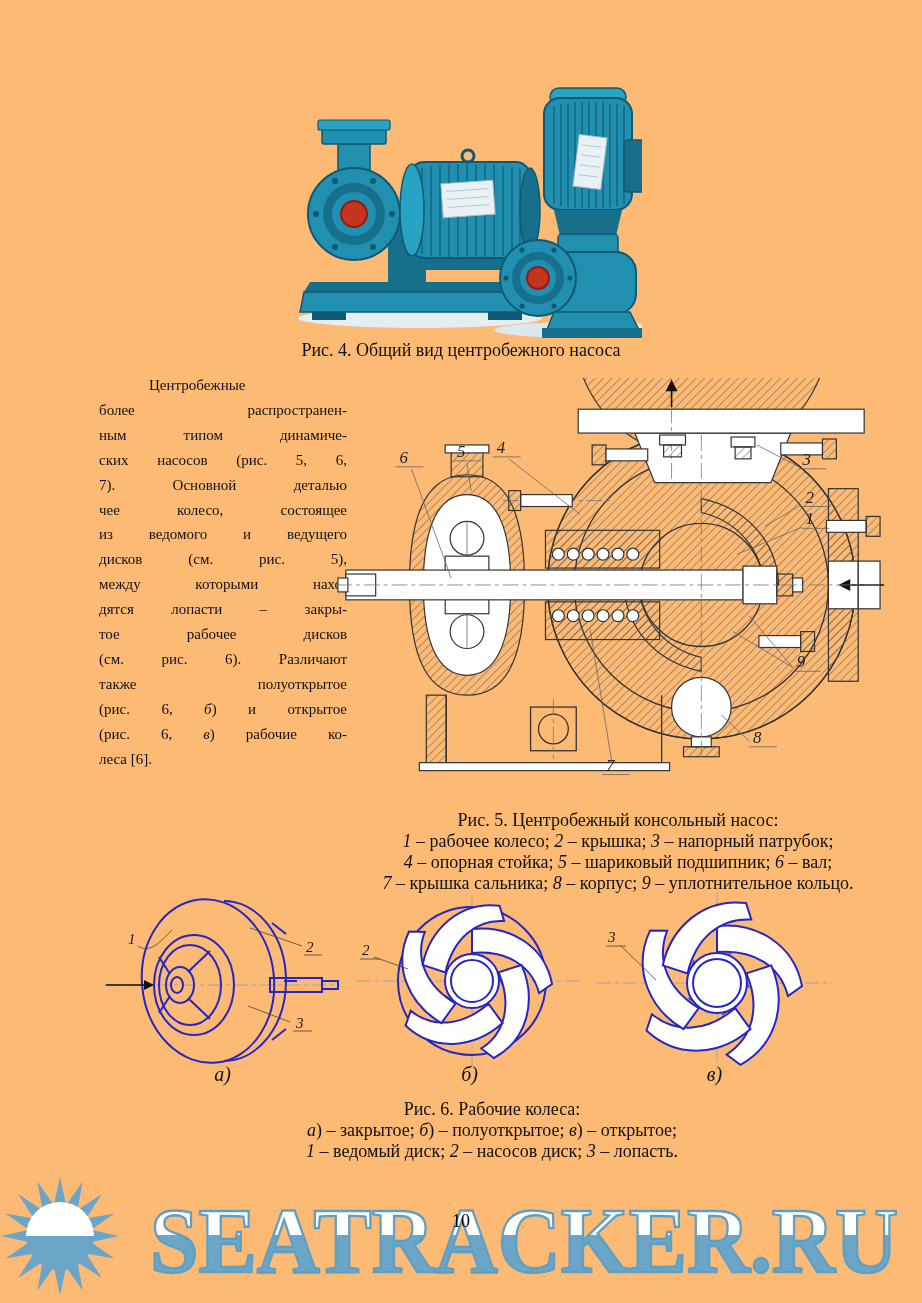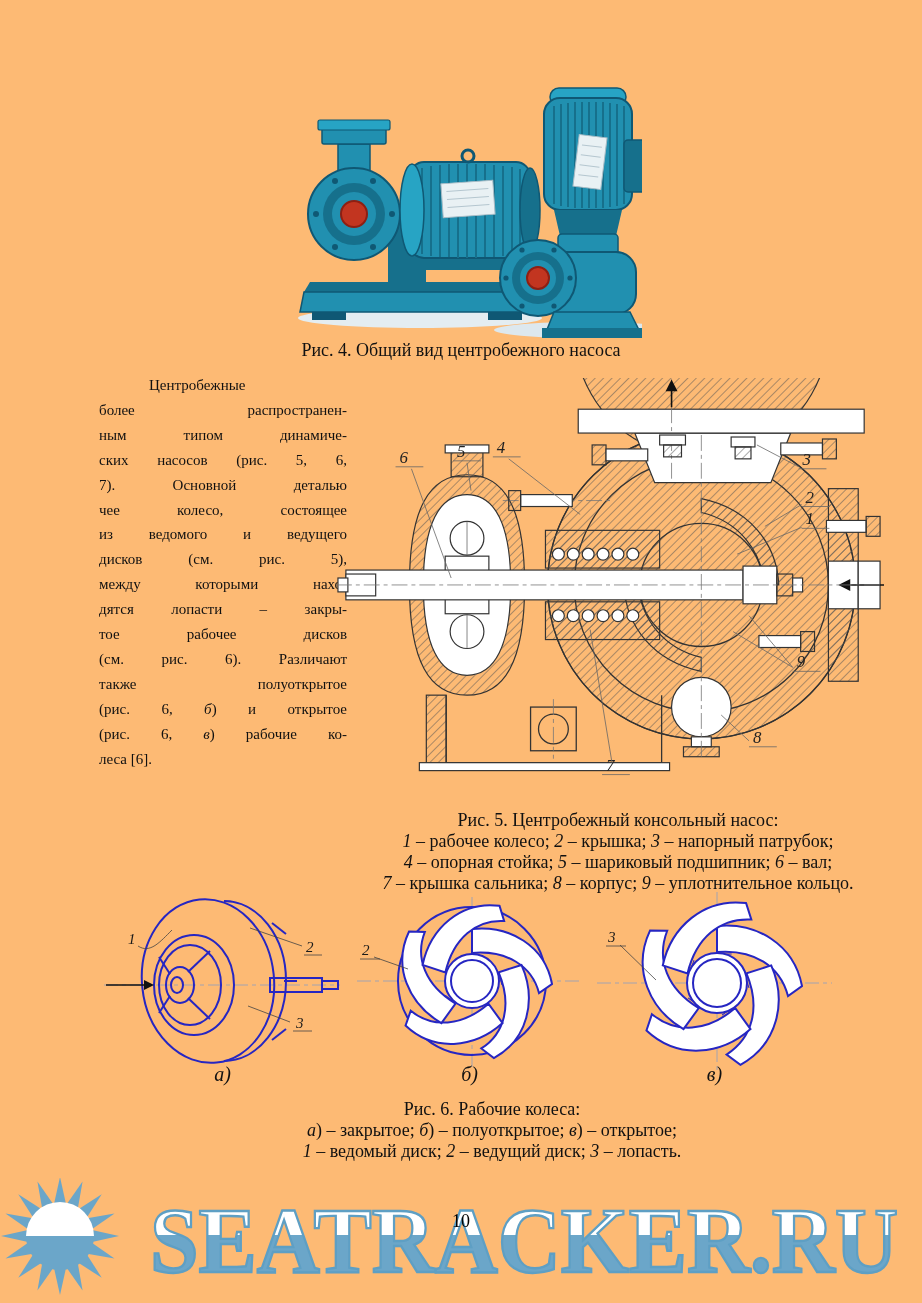--- a/index.html
+++ b/index.html
@@ -366,21 +366,21 @@
       <line x1="28" y1="57" x2="64" y2="92" class="bld"></line>
   </svg>
 
   <div class="abs sub" style="left:100px;top:1063px;width:245px">а)</div>
   <div class="abs sub" style="left:352px;top:1063px;width:235px">б)</div>
   <div class="abs sub" style="left:592px;top:1063px;width:245px">в)</div>
 
   <div class="abs cap" id="fig6cap">
       <div><span>Рис. 6. Рабочие колеса:</span></div>
       <div><span class="it">а</span><span>) – закрытое; </span><span class="it">б</span><span>) – полуоткрытое; </span><span class="it">в</span><span>) – открытое;</span></div>
-      <div><span class="it">1</span><span> – ведомый диск; </span><span class="it">2</span><span> – ведущий диск; </span><span class="it">3</span><span> – лопасть.</span></div>
+      <div><span class="it">1</span><span> – ведомый диск; </span><span class="it">2</span><span> – насосов диск; </span><span class="it">3</span><span> – лопасть.</span></div>
     </div>
 
   <svg class="abs" style="left:0;top:1178px" width="922" height="125" viewBox="0 0 922 125">
     <defs>
       <linearGradient id="tg" x1="0" y1="0" x2="0" y2="1">
         <stop offset="0" stop-color="#ffffff"></stop>
           <stop offset="0.45" stop-color="#ffffff"></stop>
         <stop offset="0.45" stop-color="#6ba6c9"></stop>
           <stop offset="1" stop-color="#6ba6c9"></stop>
       </linearGradient>

